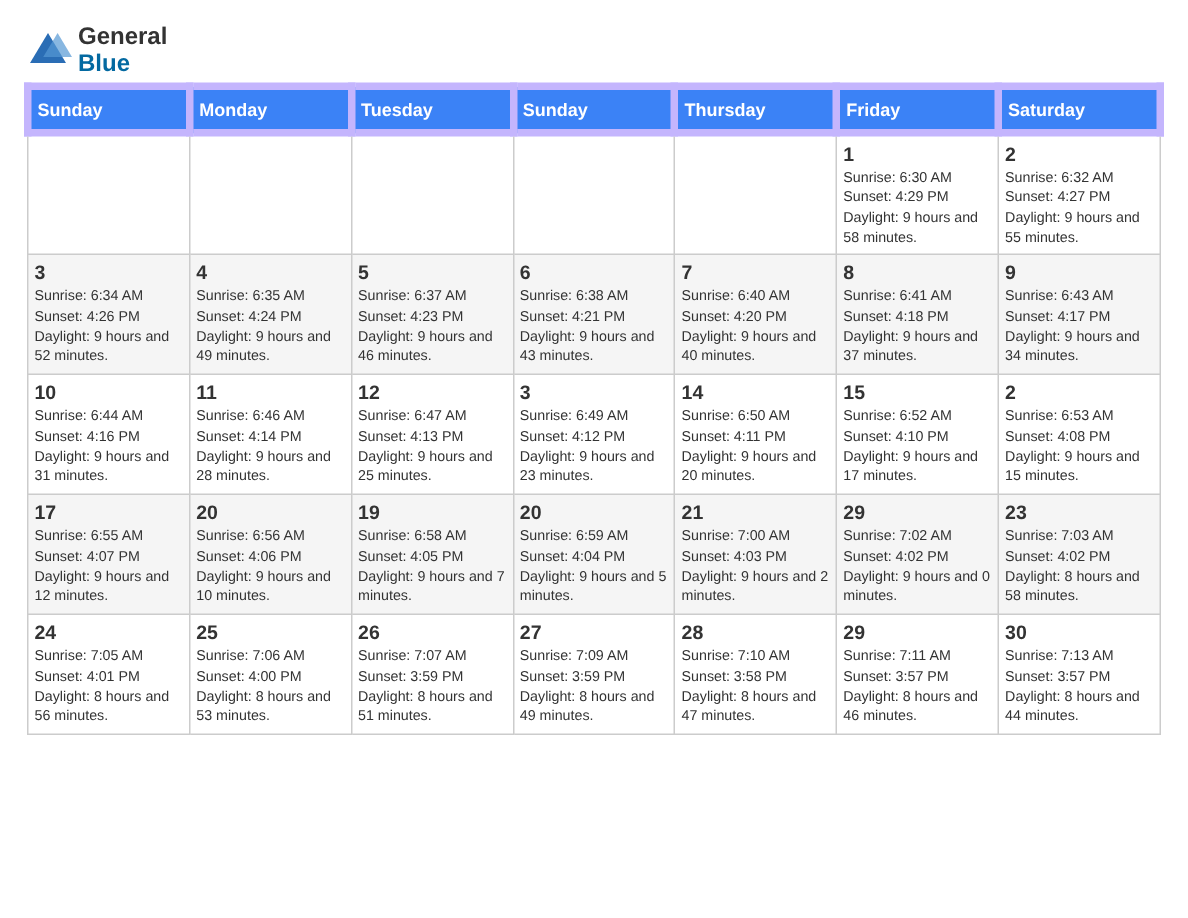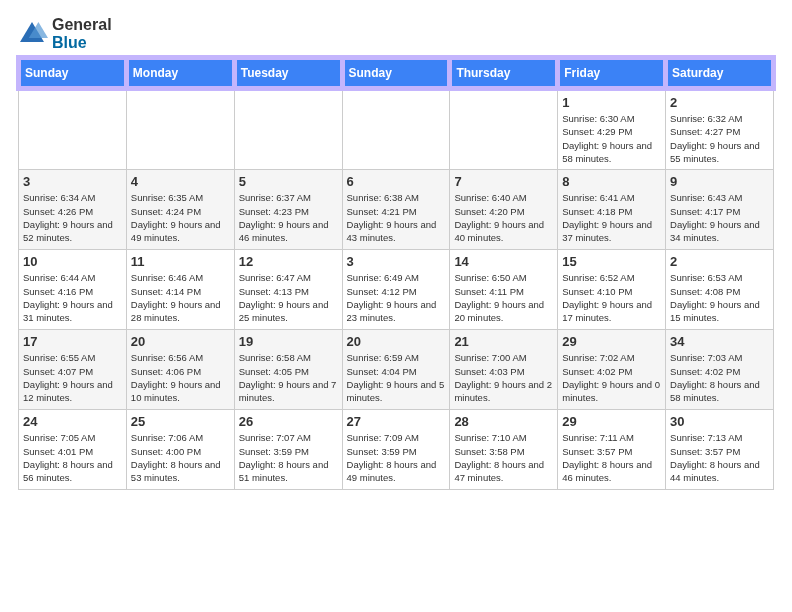--- a/index.html
+++ b/index.html
@@ -218,21 +218,21 @@
         </td>
         <td>
           <span class="day-num">21</span>
           <div class="day-info">Sunrise: 7:00 AM<br>Sunset: 4:03 PM<br>Daylight: 9 hours and 2 minutes.</div>
         </td>
         <td>
           <span class="day-num">29</span>
           <div class="day-info">Sunrise: 7:02 AM<br>Sunset: 4:02 PM<br>Daylight: 9 hours and 0 minutes.</div>
         </td>
         <td>
-          <span class="day-num">34</span>
+          <span class="day-num">23</span>
           <div class="day-info">Sunrise: 7:03 AM<br>Sunset: 4:02 PM<br>Daylight: 8 hours and 58 minutes.</div>
         </td>
       </tr>
       <tr>
         <td>
           <span class="day-num">24</span>
           <div class="day-info">Sunrise: 7:05 AM<br>Sunset: 4:01 PM<br>Daylight: 8 hours and 56 minutes.</div>
         </td>
         <td>
           <span class="day-num">25</span>

